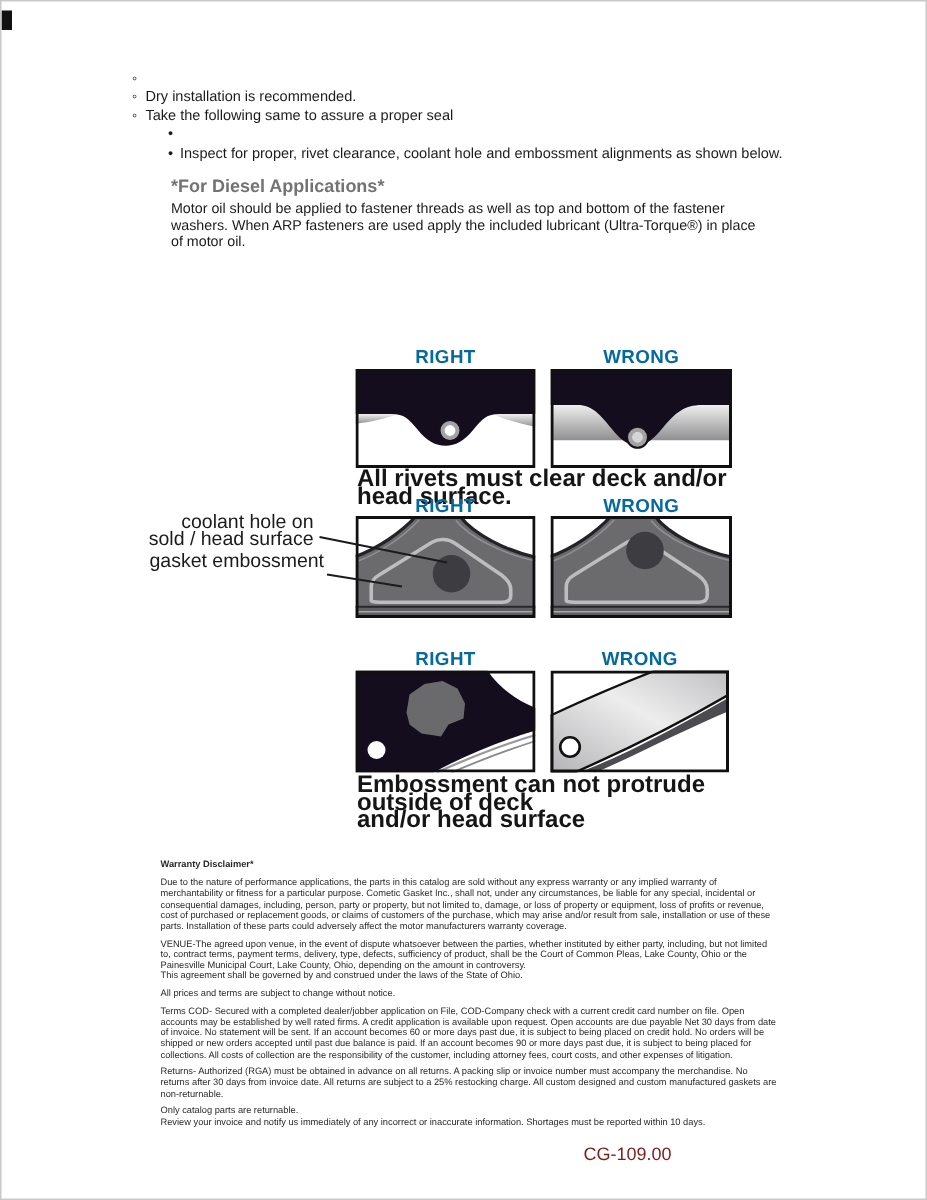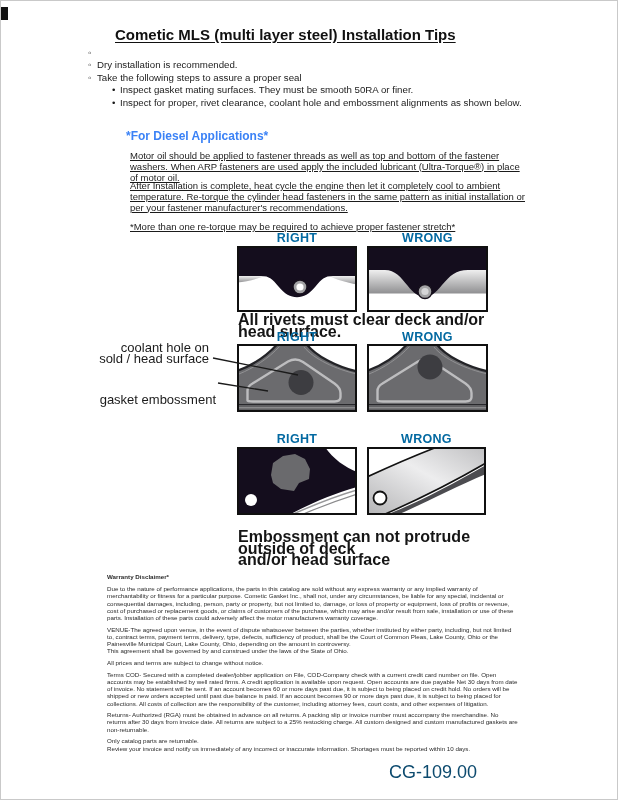--- a/index.html
+++ b/index.html
@@ -15,76 +15,72 @@
     font-size:15px; font-weight:bold; text-decoration:underline; text-underline-offset:2px;
     color:#111;
   }
 
   .bullets { position:absolute; left:87px; top:46px; font-size:9.7px; line-height:12.4px; }
   .b-item { display:flex; }
   .b-item .m { width:9px; flex:0 0 9px; }
   .b-sub { margin-left:24px; }
   .b-sub .m { width:8px; flex:0 0 8px; }
 
-  .h-diesel { position:absolute; left:113px; top:116px; margin:12px; font-size:12px; font-weight:bold; color:#3b82f6; }
-  .para { position:absolute; left:113px; width:398px; margin:16px; font-size:9.5px; line-height:10.8px;text-decoration:underline; }
+  .h-diesel { position:absolute; left:113px; top:116px; margin:0; font-size:12px; font-weight:bold; color:#737373; }
+  .para { position:absolute; left:113px; width:398px; margin:0; font-size:9.5px; line-height:10.8px; }
   .p1 { top:134px; }
   .p2 { top:164px; }
   .p-note { top:205px; }
 
   .diag-label { position:absolute; font-size:12.5px; font-weight:bold; letter-spacing:.3px; text-align:center; color:#0369a1; }
   .panel { position:absolute; z-index:1; }
   .panel svg { display:block; }
   .caption { position:absolute; font-size:16px; font-weight:bold; color:#151515; line-height:11.5px; white-space:pre-line; }
 
   .side-label { position:absolute; text-align:right; font-size:13px; line-height:10.8px; color:#1b1b1b; }
   .pointer-overlay { position:absolute; left:205px; top:350px; z-index:2; }
 
   .fineprint { position:absolute; left:106px; top:572px; width:412px; font-size:6.2px; line-height:7.2px; color:#2a2a2a; }
   .fineprint h3 { margin:0 0 5px 0; font-size:6.2px; font-weight:bold; }
   .fineprint p { margin:0 0 4.5px 0; }
   .preline { white-space:pre-line; }
 
-  .pagenum { position:absolute; left:388px; top:761px; font-size:18px; color:#0c4a6e; }
+  .pagenum { position:absolute; left:388px; top:761px; font-size:12px; color:#7f1d1d; }
 </style>
 </head>
 <body>
 
 <div class="page">
 
   <div class="corner-tick"></div>
 
-  <h1 class="title">Cometic MLS (multi layer steel) Installation Tips</h1>
 
   <div class="bullets">
     <div class="b-item">
       <span class="m">◦</span>
     </div>
     <div class="b-item">
       <span class="m">◦</span>
       <span>Dry installation is recommended.</span>
     </div>
     <div class="b-item">
       <span class="m">◦</span>
-      <span>Take the following steps to assure a proper seal</span>
+      <span>Take the following same to assure a proper seal</span>
     </div>
     <div class="b-item b-sub">
       <span class="m">•</span>
-      <span>Inspect gasket mating surfaces.  They must be smooth 50RA or finer.</span>
     </div>
     <div class="b-item b-sub">
       <span class="m">•</span>
       <span>Inspect for proper, rivet clearance, coolant hole and embossment alignments as shown below.</span>
     </div>
   </div>
 
   <h2 class="h-diesel">*For Diesel Applications*</h2>
   <p class="para p1">Motor oil should be applied to fastener threads as well as top and bottom of the fastener washers. When ARP fasteners are used apply the included lubricant (Ultra-Torque®) in place of motor oil.</p>
-  <p class="para p2">After Installation is complete, heat cycle the engine then let it completely cool to ambient temperature. Re-torque the cylinder head fasteners in the same pattern as initial installation or per your fastener manufacturer's recommendations.</p>
-  <p class="para p-note">*More than one re-torque may be required to achieve proper fastener stretch*</p>
 
   <div class="diag-label" style="left:236px; top:230px; width:120px;">RIGHT</div>
   <div class="diag-label" style="left:366px; top:230px; width:121px;">WRONG</div>
 
   <div class="panel" style="left:236px; top:245px;">
     <svg width="120" height="66" viewBox="0 0 120 66">
       <defs>
         <linearGradient id="gw1" x1="0" y1="0" x2="0" y2="1">
           <stop offset="0" stop-color="#f0f0f0"></stop>
             <stop offset="1" stop-color="#939395"></stop>
@@ -119,21 +115,21 @@
 
   <div class="caption" style="left:237px; top:313px; width:280px;">All rivets must clear deck and/or head surface.</div>
 
   <div class="diag-label" style="left:236px; top:329px; width:120px;">RIGHT</div>
   <div class="diag-label" style="left:366px; top:329px; width:121px;">WRONG</div>
 
   <div class="side-label" style="left:96px; top:342px; width:112px;">
     <div>coolant hole on</div>
     <div>sold / head surface</div>
   </div>
-  <div class="side-label" style="left:96px; top:394px; width:119px;text-align:right;">gasket embossment</div>
+  <div class="side-label" style="left:96px; top:368px; width:119px;text-align:right;">gasket embossment</div>
 
   <svg class="pointer-overlay" width="100" height="45" viewBox="0 0 100 45">
     <line x1="7" y1="7" x2="92" y2="24" stroke="#1b1b1b" stroke-width="1.3"></line>
     <line x1="12" y1="32" x2="62" y2="40" stroke="#1b1b1b" stroke-width="1.3"></line>
   </svg>
 
   <div class="panel" style="left:236px; top:343px;">
     <svg width="120" height="68" viewBox="0 0 120 68">
       <rect width="120" height="68" fill="#ffffff"></rect>
       <path d="M0 27 C15 21.5 30.5 11 40.5 0 L69.5 0 C78.5 12 100 23 120 27.5 L120 68 L0 68 Z" fill="#6b6b6e"></path>
@@ -193,21 +189,21 @@
         </linearGradient>
       </defs>
       <rect width="119" height="68" fill="#ffffff"></rect>
       <path d="M0 30 C28 17 52 7 70 0 L119 0 L119 16 C88 34 48 54 16 68 L0 68 Z" fill="url(#gw3)" stroke="#121212" stroke-width="1.6"></path>
       <path d="M119 18 C86 37 52 55 24 66 L30 68 C56 57 90 39 119 27 Z" fill="#4c4c50"></path>
       <circle cx="13" cy="51" r="6.5" fill="#ffffff" stroke="#121212" stroke-width="1.8"></circle>
       <rect x="1" y="1" width="117" height="66" fill="none" stroke="#101010" stroke-width="2"></rect>
     </svg>
   </div>
 
-  <div class="caption" style="left:237px; top:517px; width:280px;margin-top:13px;">Embossment can not protrude outside of deck
+  <div class="caption" style="left:237px; top:517px; width:280px;">Embossment can not protrude outside of deck
 and/or head surface</div>
 
   <div class="fineprint">
     <h3>Warranty Disclaimer*</h3>
     <p>Due to the nature of performance applications, the parts in this catalog are sold without any express warranty or any implied warranty of merchantability or fitness for a particular purpose.  Cometic Gasket Inc., shall not, under any circumstances, be liable for any special, incidental or consequential damages, including, person, party or property, but not limited to, damage, or loss of property or equipment, loss of profits or revenue, cost of purchased or replacement goods, or claims of customers of the purchase, which may arise and/or result from sale, installation or use of these parts.  Installation of these parts could adversely affect the motor manufacturers warranty coverage.</p>
     <p class="preline">VENUE-The agreed upon venue, in the event of dispute whatsoever between the parties, whether instituted by either party, including, but not limited to, contract terms, payment terms, delivery, type, defects, sufficiency of product, shall be the Court of Common Pleas, Lake County, Ohio or the Painesville Municipal Court, Lake County, Ohio, depending on the amount in controversy.
 This agreement shall be governed by and construed under the laws of the State of Ohio.</p>
     <p>All prices and terms are subject to change without notice.</p>
     <p>Terms COD- Secured with a completed dealer/jobber application on File, COD-Company check with a current credit card number on file.  Open accounts may be established by well rated firms.  A credit application is available upon request.  Open accounts are due payable Net 30 days from date of invoice.  No statement will be sent.  If an account becomes 60 or more days past due, it is subject to being placed on credit hold.  No orders will be shipped or new orders accepted until past due balance is paid.  If an account becomes 90 or more days past due, it is subject to being placed for collections.  All costs of collection are the responsibility of the customer, including attorney fees, court costs, and other expenses of litigation.</p>
     <p>Returns- Authorized (RGA) must be obtained in advance on all returns.  A packing slip or invoice number must accompany the merchandise.  No returns after 30 days from invoice date.  All returns are subject to a 25% restocking charge.  All custom designed and custom manufactured gaskets are non-returnable.</p>

